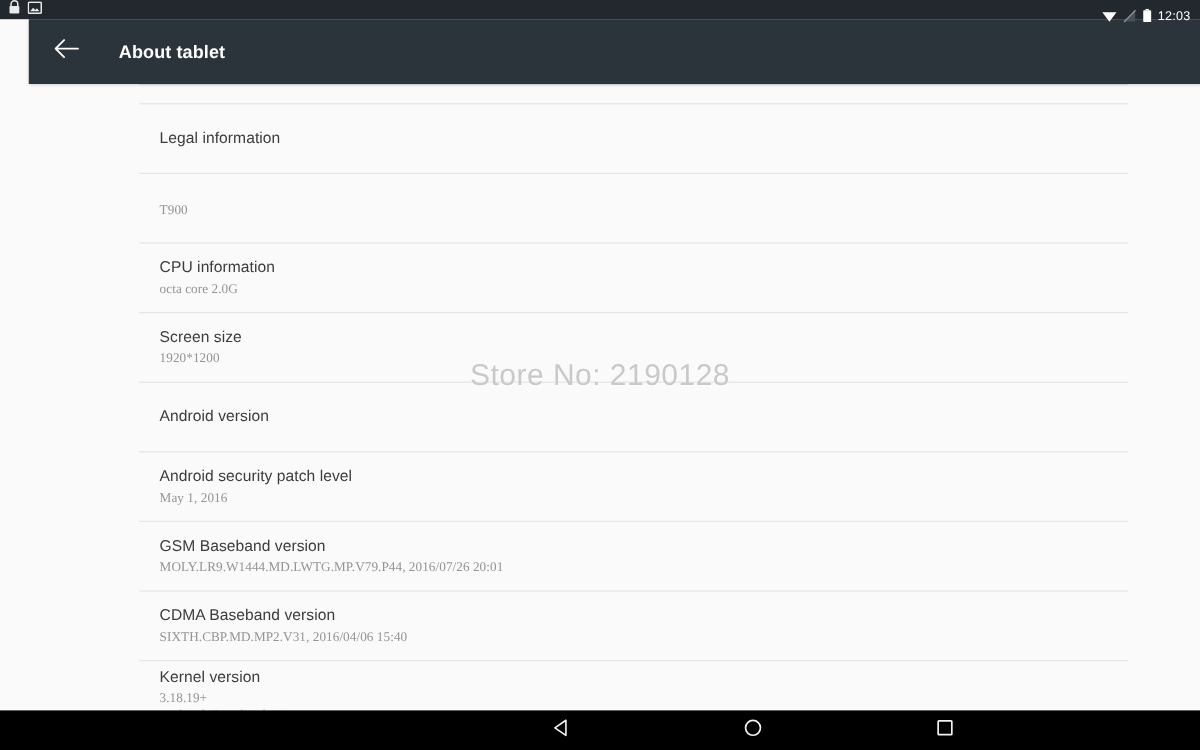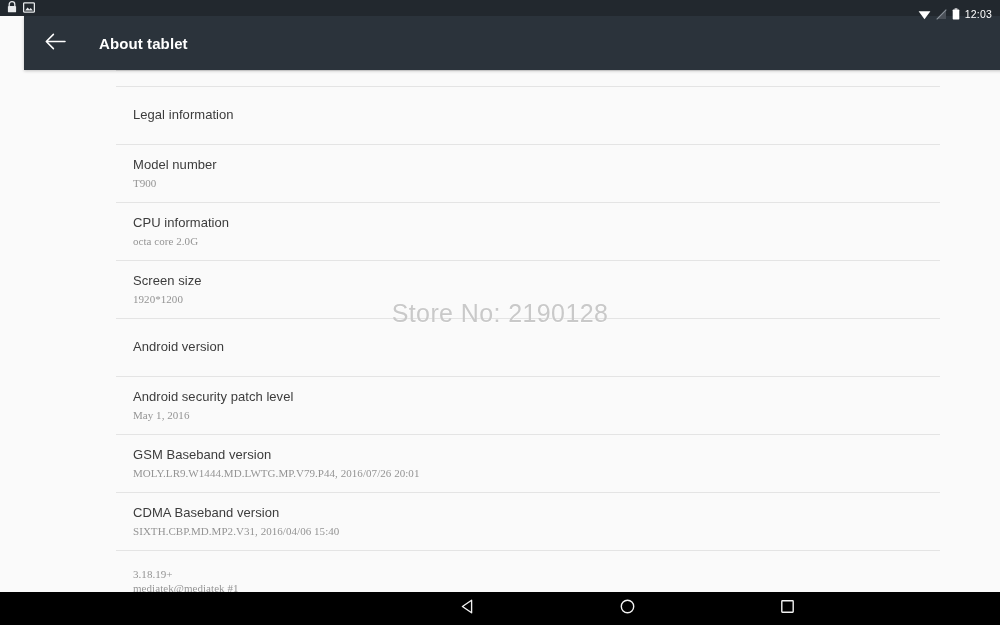--- a/index.html
+++ b/index.html
@@ -213,21 +213,20 @@
         <div class="divider"></div>
       </div>
 
       <div class="list-item row-single">
         <div class="divider"></div>
         <div class="item-title">Legal information</div>
       </div>
 
       <div class="list-item row-double">
         <div class="divider"></div>
-        <div class="item-title">Model number</div>
         <div class="item-subtitle">T900</div>
       </div>
 
       <div class="list-item row-double">
         <div class="divider"></div>
         <div class="item-title">CPU information</div>
         <div class="item-subtitle">octa core 2.0G</div>
       </div>
 
       <div class="list-item row-double">
@@ -254,20 +253,21 @@
       </div>
 
       <div class="list-item row-double">
         <div class="divider"></div>
         <div class="item-title">CDMA Baseband version</div>
         <div class="item-subtitle">SIXTH.CBP.MD.MP2.V31, 2016/04/06 15:40</div>
       </div>
 
       <div class="list-item row-double">
         <div class="divider"></div>
+        <div class="item-title">Kernel version</div>
         <div class="item-subtitle">3.18.19+</div>
         <div class="item-subtitle">mediatek@mediatek #1</div>
       </div>
 
     </div>
   </div>
 
   <div id="watermark">
     <div id="watermark-text">Store No: 2190128</div>
   </div>

